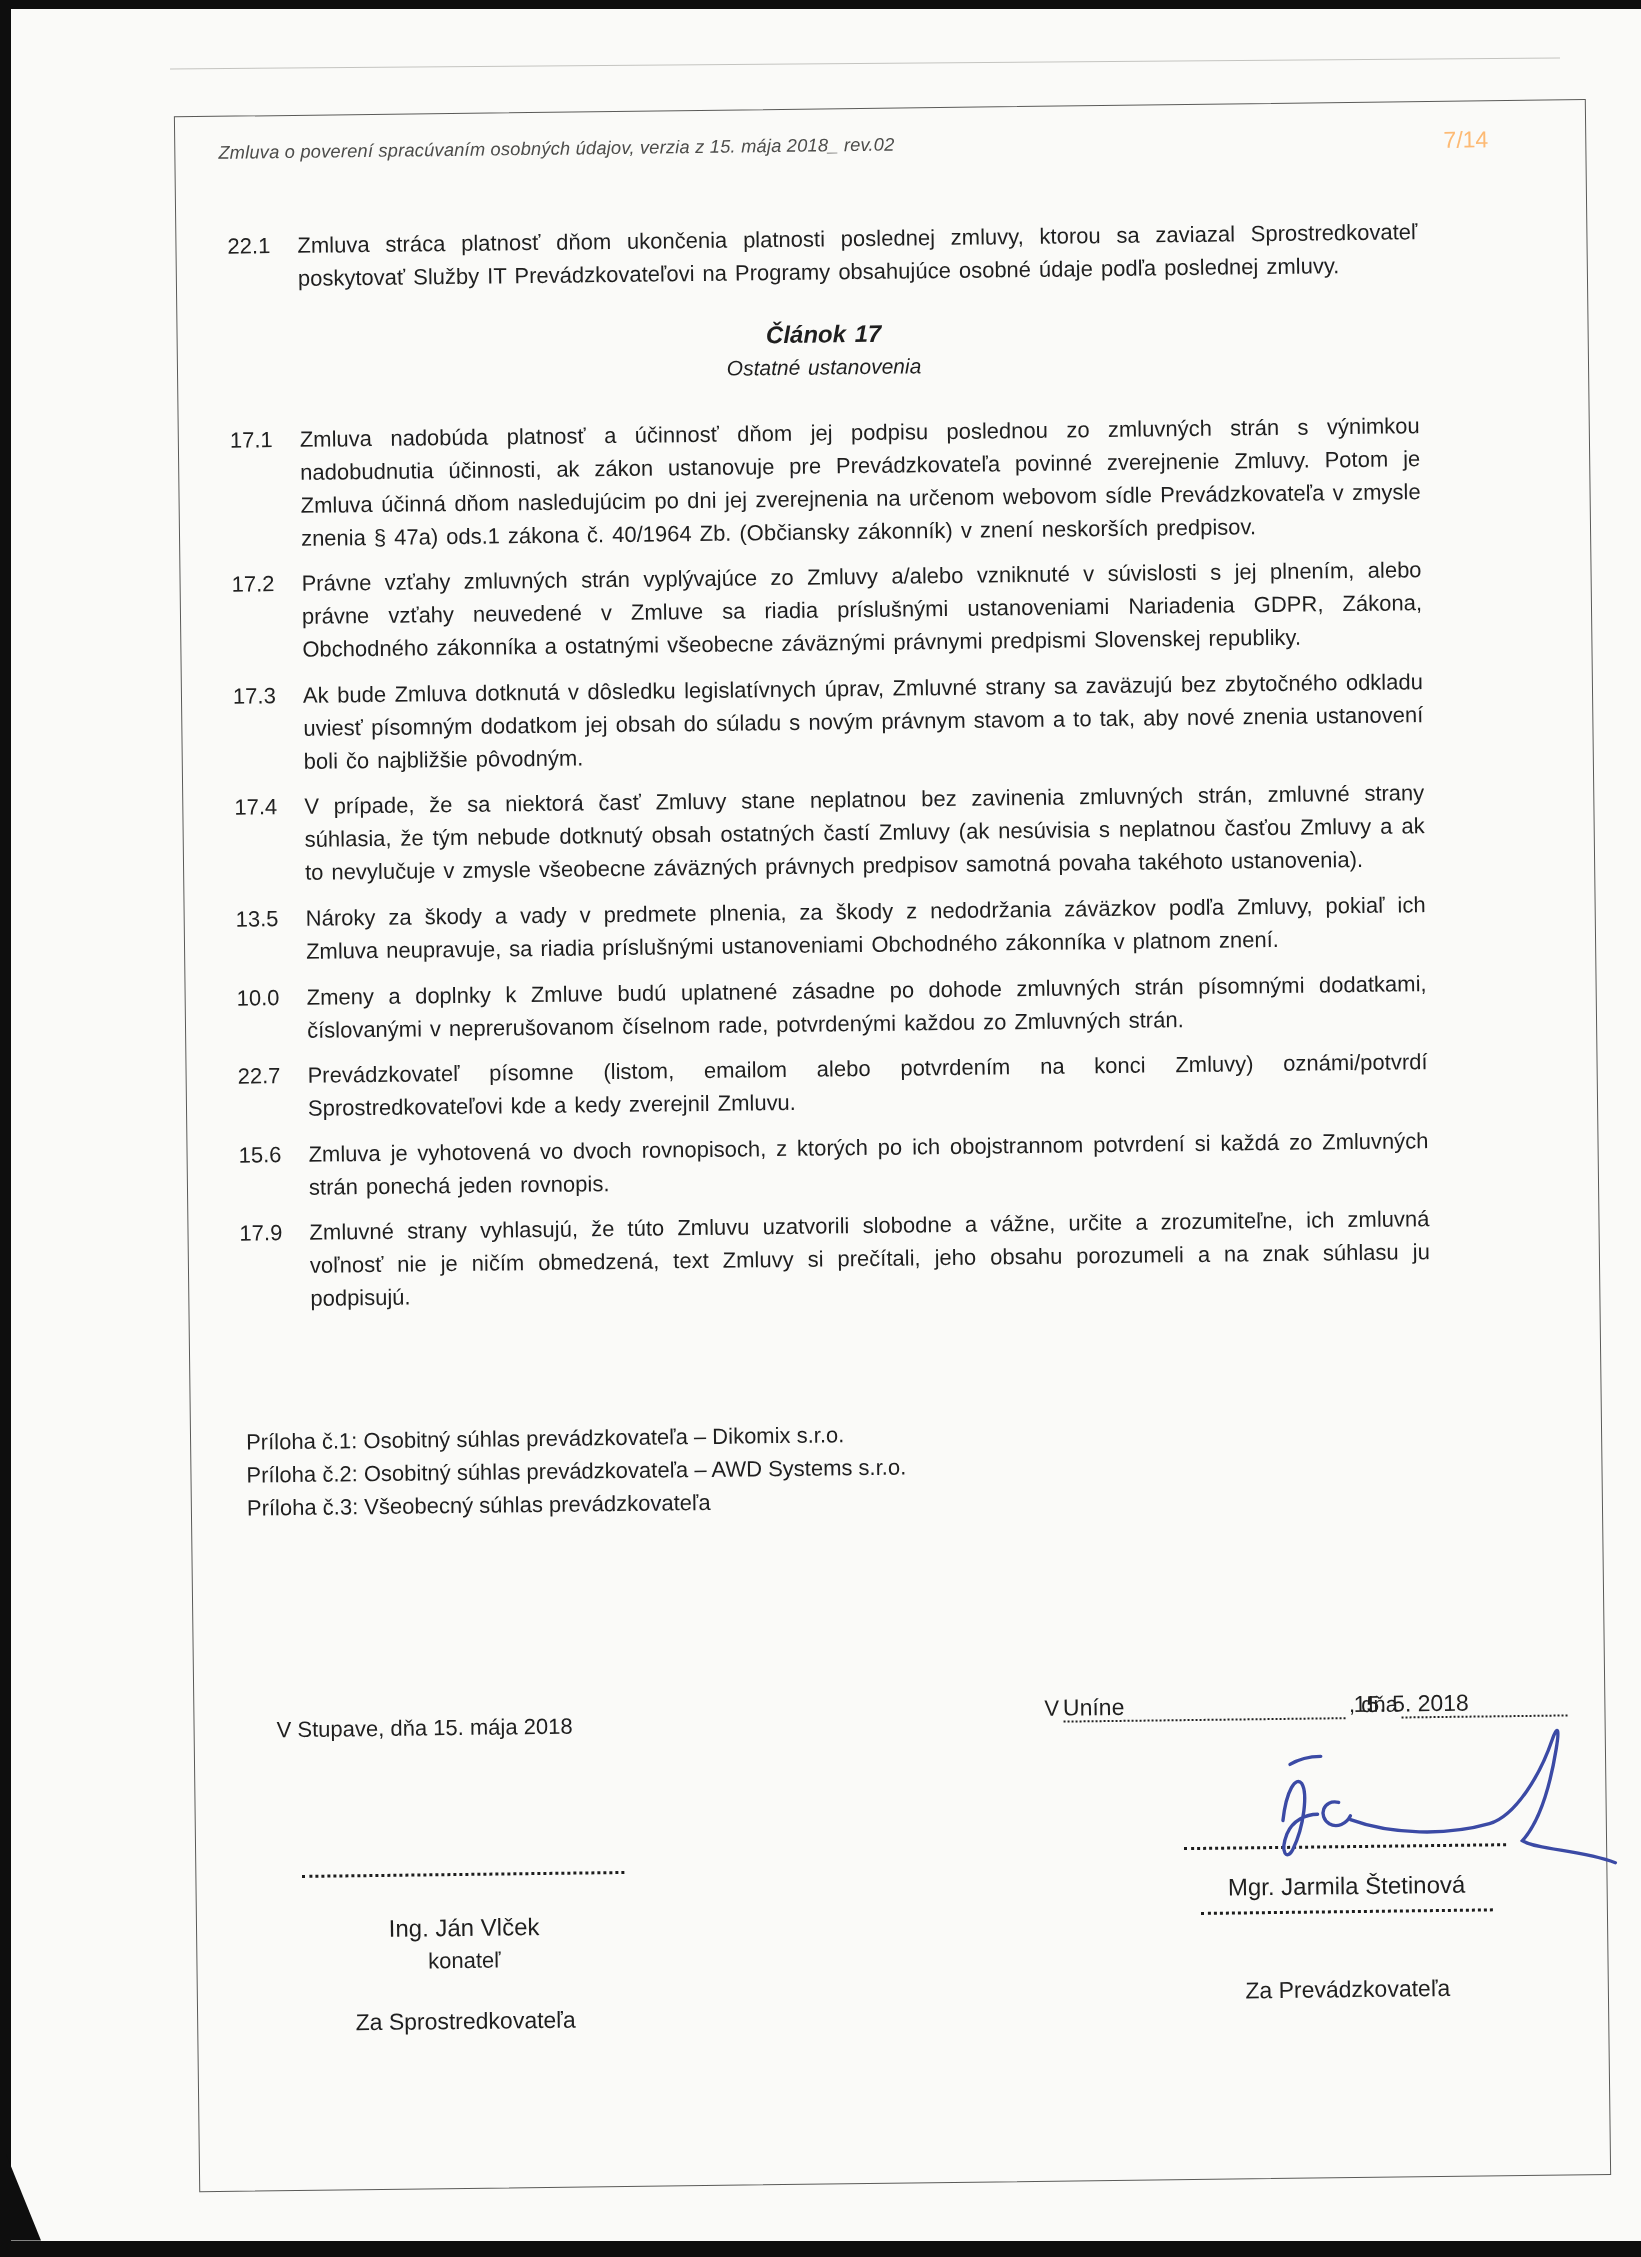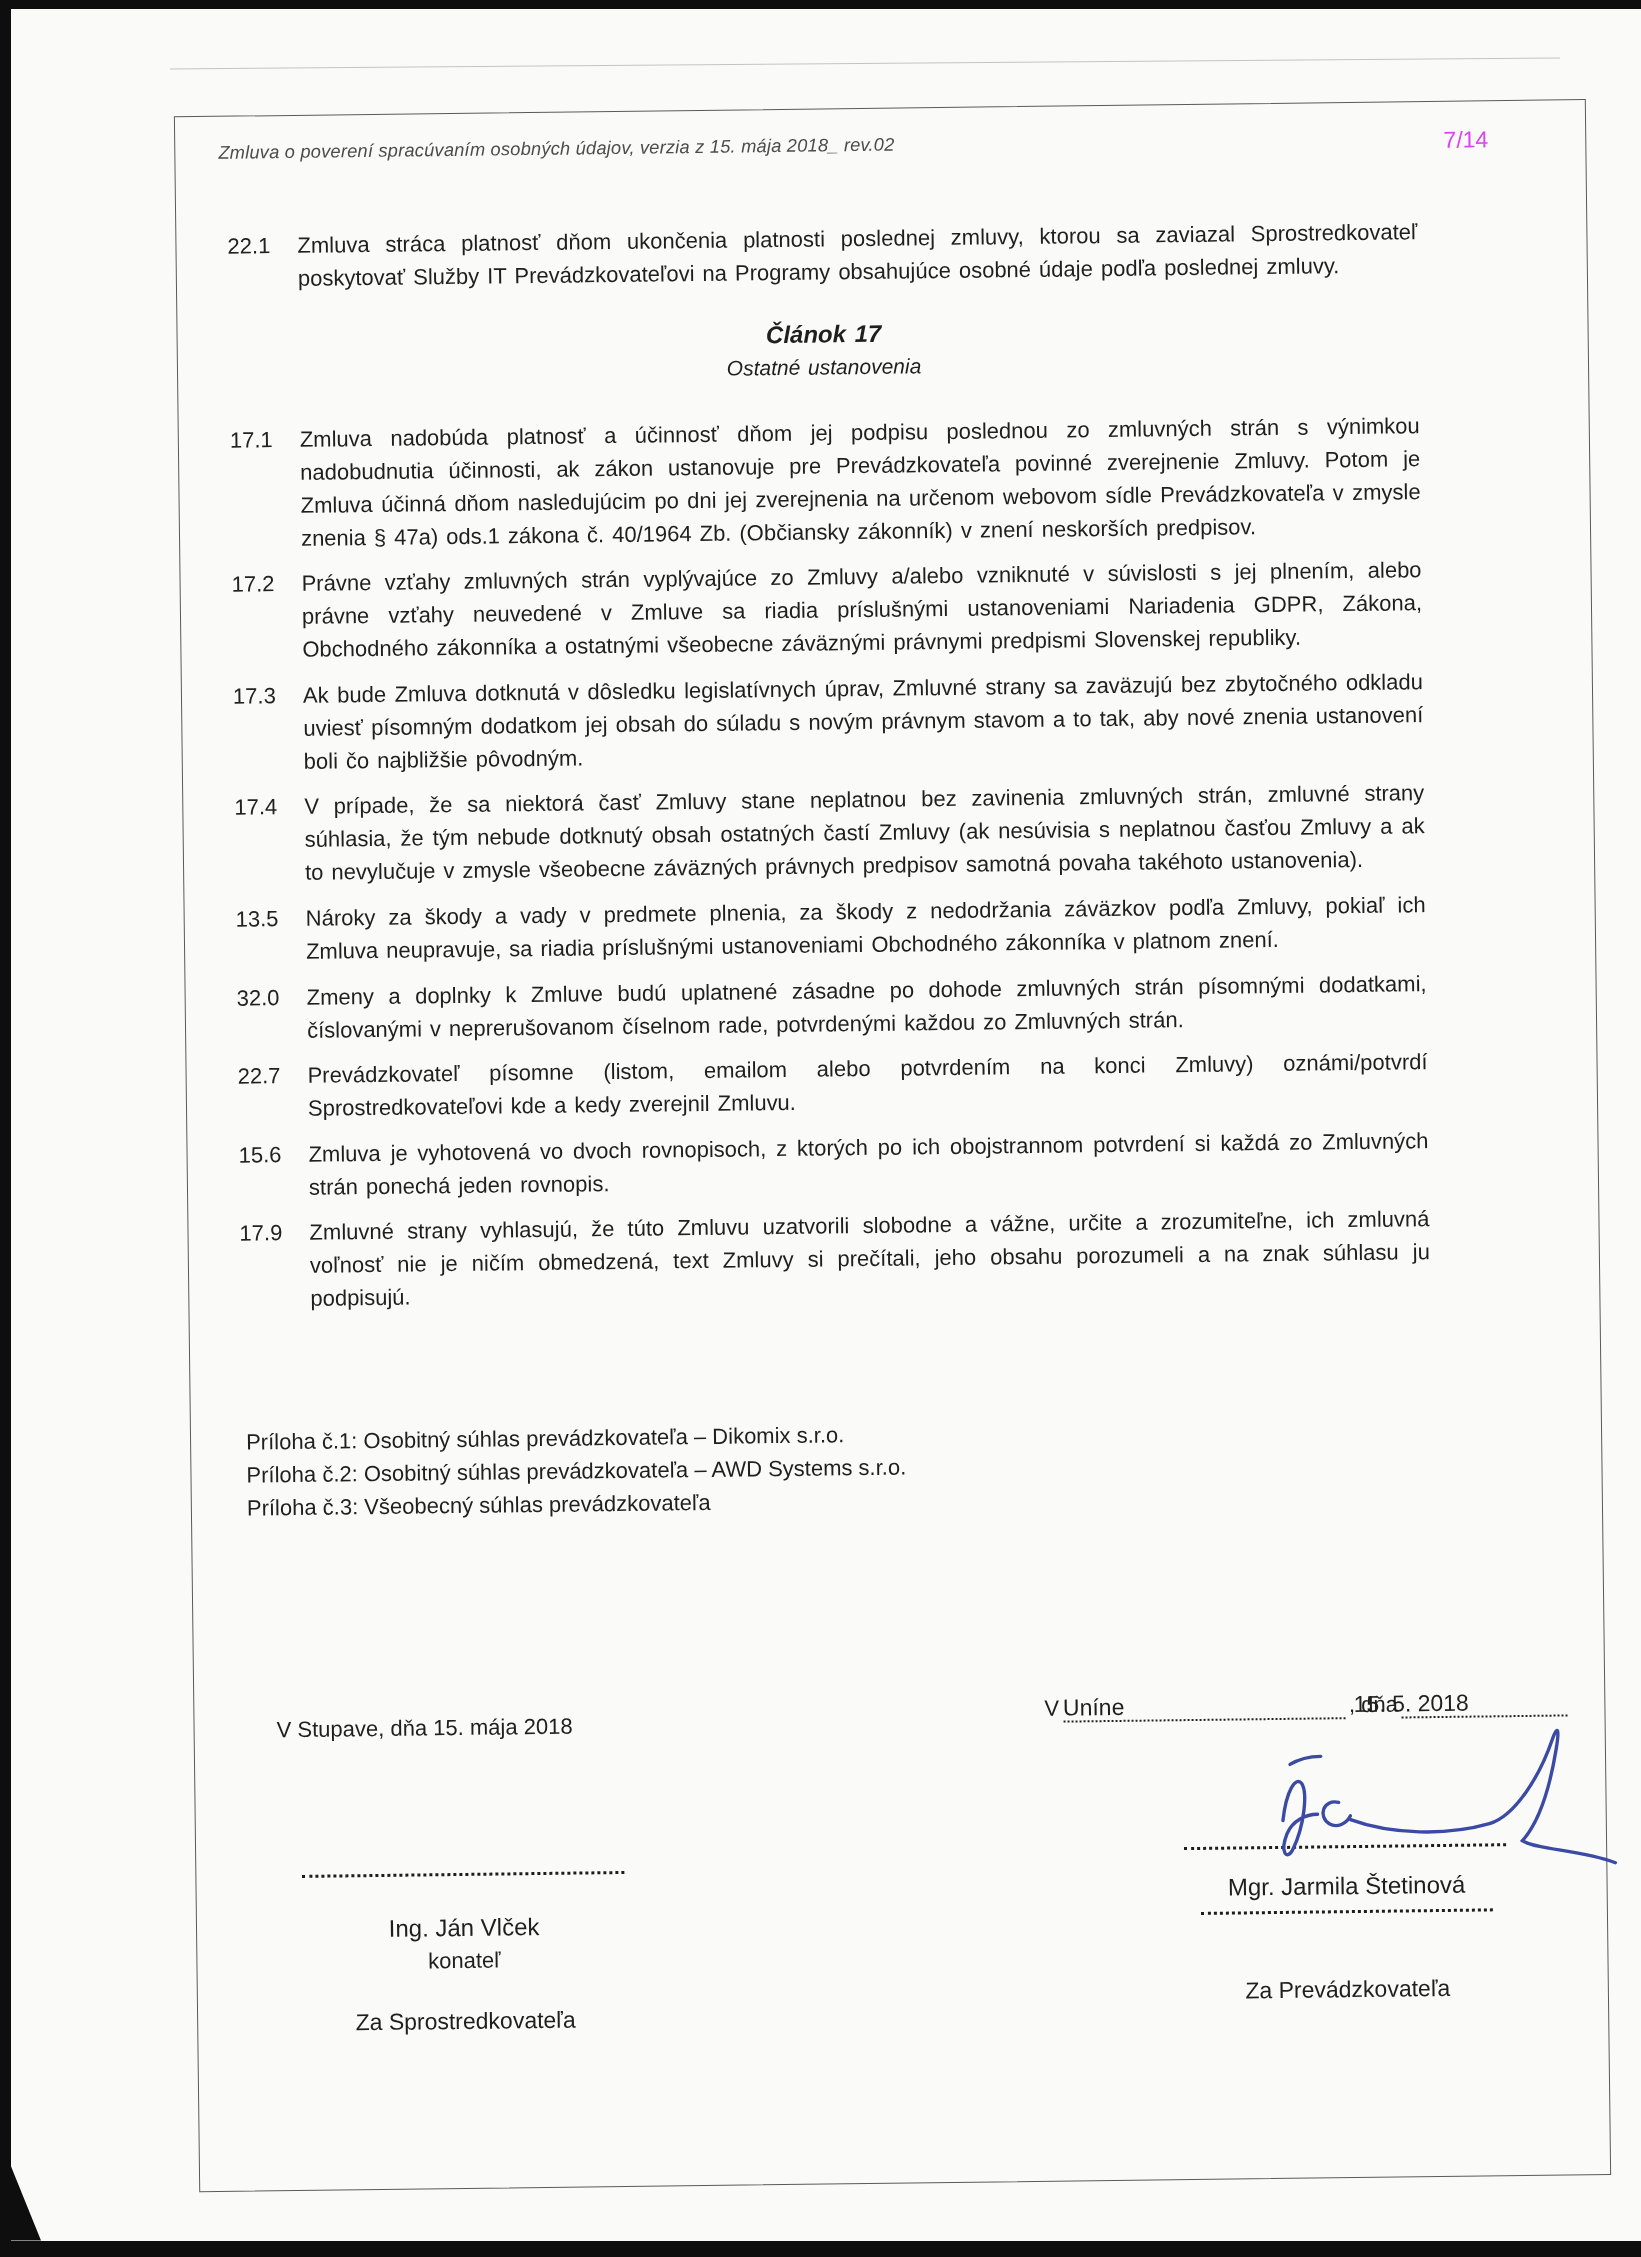--- a/index.html
+++ b/index.html
@@ -32,21 +32,21 @@
     transform:rotate(-0.7deg);
     transform-origin:29px 9.7px;
   }
   .hdr{
     position:absolute;top:25px;left:43px;right:97px;
     display:flex;justify-content:space-between;align-items:flex-start;
   }
   .hdr-title{
     font-style:italic;font-size:18.3px;color:#4c4c4a;letter-spacing:0.2px;
   }
-  .hdr-page{font-size:23px;color:#d946ef;}
+  .hdr-page{font-size:23px;color:#fdba74;}
   .bodytext{
     position:absolute;top:100px;left:51px;width:1190px;
     font-size:22px;line-height:33px;word-spacing:1.9px;
   }
   .clause{display:grid;grid-template-columns:70px 1fr;margin-top:12.6px;}
   .clause .num{color:#222;}
   .clause .txt{margin:0;text-align:justify;}
   .article-head{margin-top:29px;text-align:center;}
   .article-title{font-weight:bold;font-style:italic;font-size:24px;}
   .article-sub{font-style:italic;font-size:21px;line-height:33px;}
@@ -118,21 +118,21 @@
     </div>
     <div class="clause">
       <span class="num">17.4</span>
       <p class="txt">V prípade, že sa niektorá časť Zmluvy stane neplatnou bez zavinenia zmluvných strán, zmluvné strany súhlasia, že tým nebude dotknutý obsah ostatných častí Zmluvy (ak nesúvisia s neplatnou časťou Zmluvy a ak to nevylučuje v zmysle všeobecne záväzných právnych predpisov samotná povaha takéhoto ustanovenia).</p>
     </div>
     <div class="clause">
       <span class="num">13.5</span>
       <p class="txt">Nároky za škody a vady v predmete plnenia, za škody z nedodržania záväzkov podľa Zmluvy, pokiaľ ich Zmluva neupravuje, sa riadia príslušnými ustanoveniami Obchodného zákonníka v platnom znení.</p>
     </div>
     <div class="clause">
-      <span class="num">32.0</span>
+      <span class="num">10.0</span>
       <p class="txt">Zmeny a doplnky k Zmluve budú uplatnené zásadne po dohode zmluvných strán písomnými dodatkami, číslovanými v neprerušovanom číselnom rade, potvrdenými každou zo Zmluvných strán.</p>
     </div>
     <div class="clause">
       <span class="num">22.7</span>
       <p class="txt">Prevádzkovateľ písomne (listom, emailom alebo potvrdením na konci Zmluvy) oznámi/potvrdí Sprostredkovateľovi kde a kedy zverejnil Zmluvu.</p>
     </div>
     <div class="clause">
       <span class="num">15.6</span>
       <p class="txt">Zmluva je vyhotovená vo dvoch rovnopisoch, z ktorých po ich obojstrannom potvrdení si každá zo Zmluvných strán ponechá jeden rovnopis.</p>
     </div>

